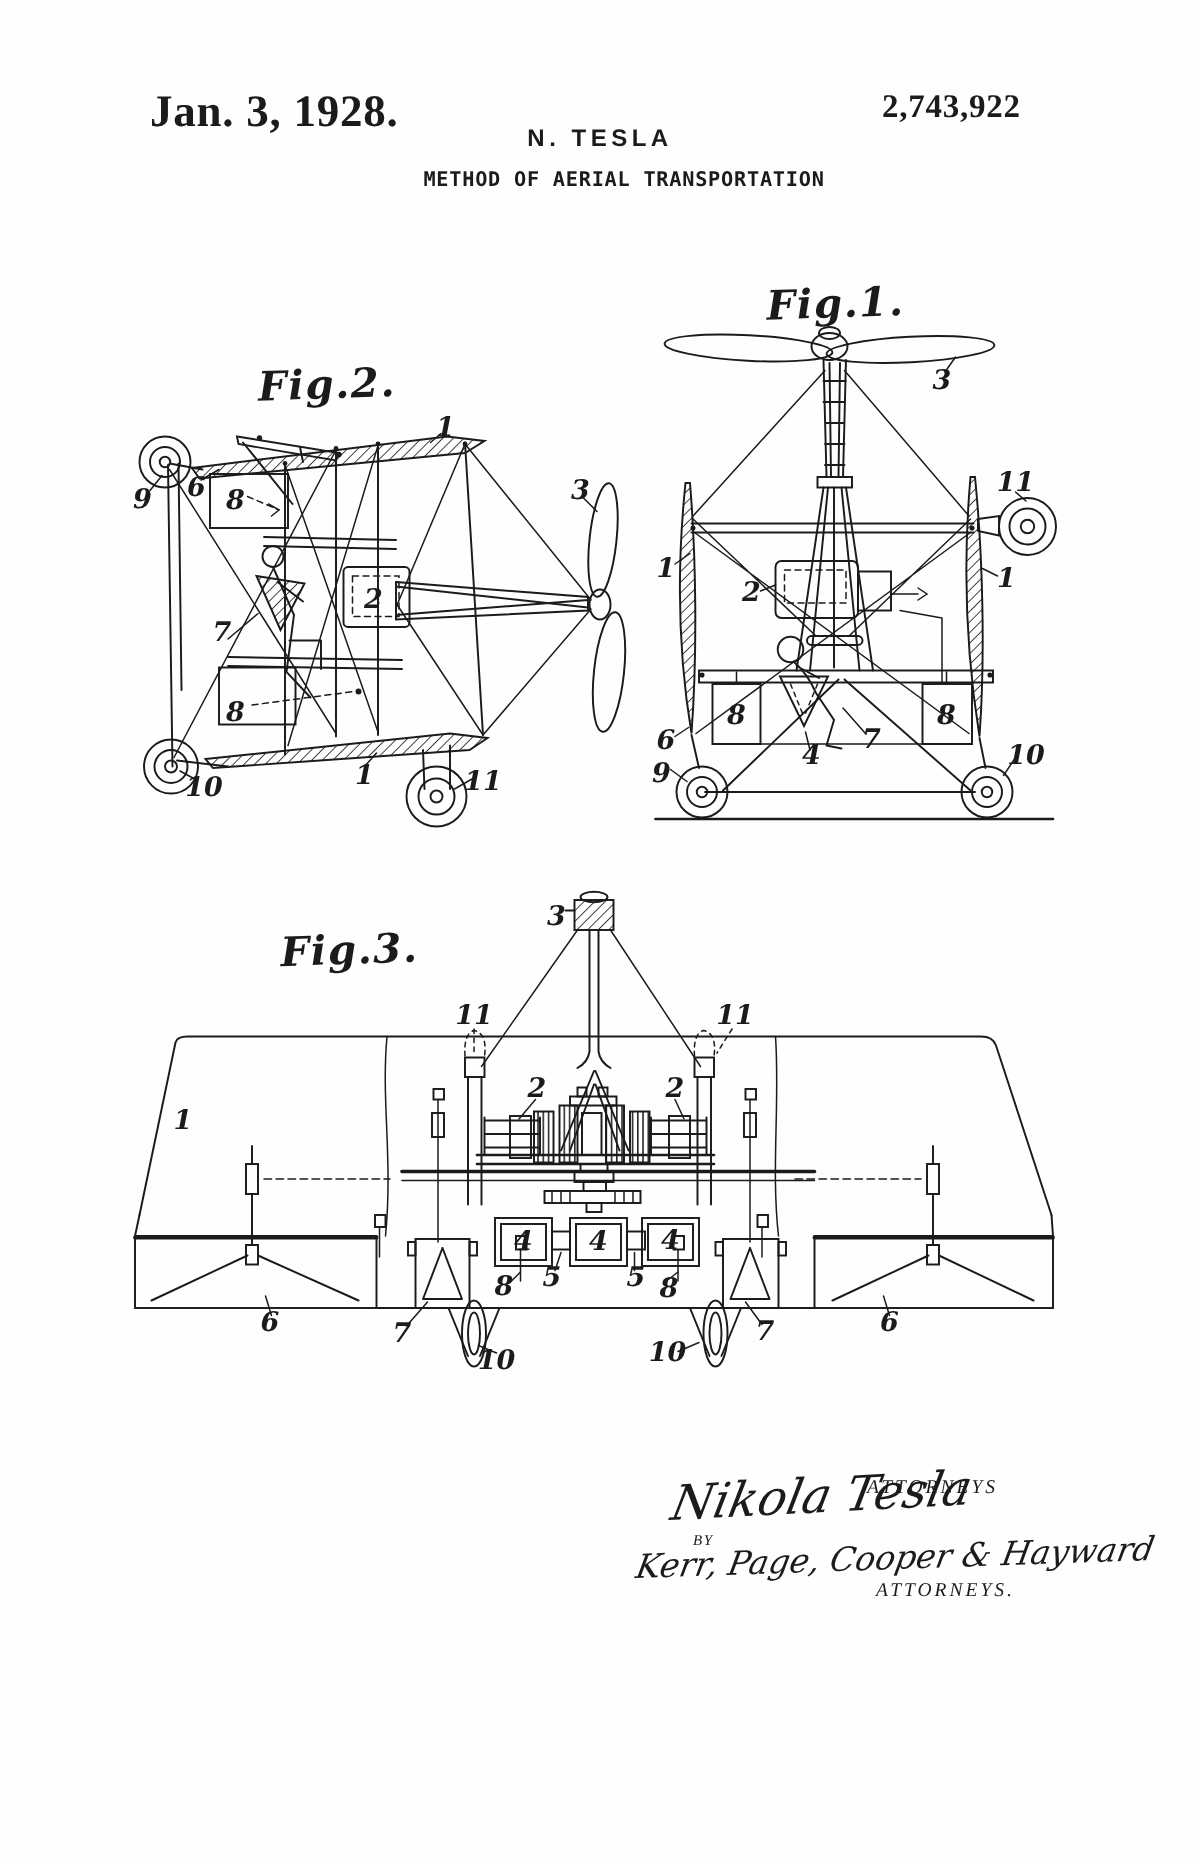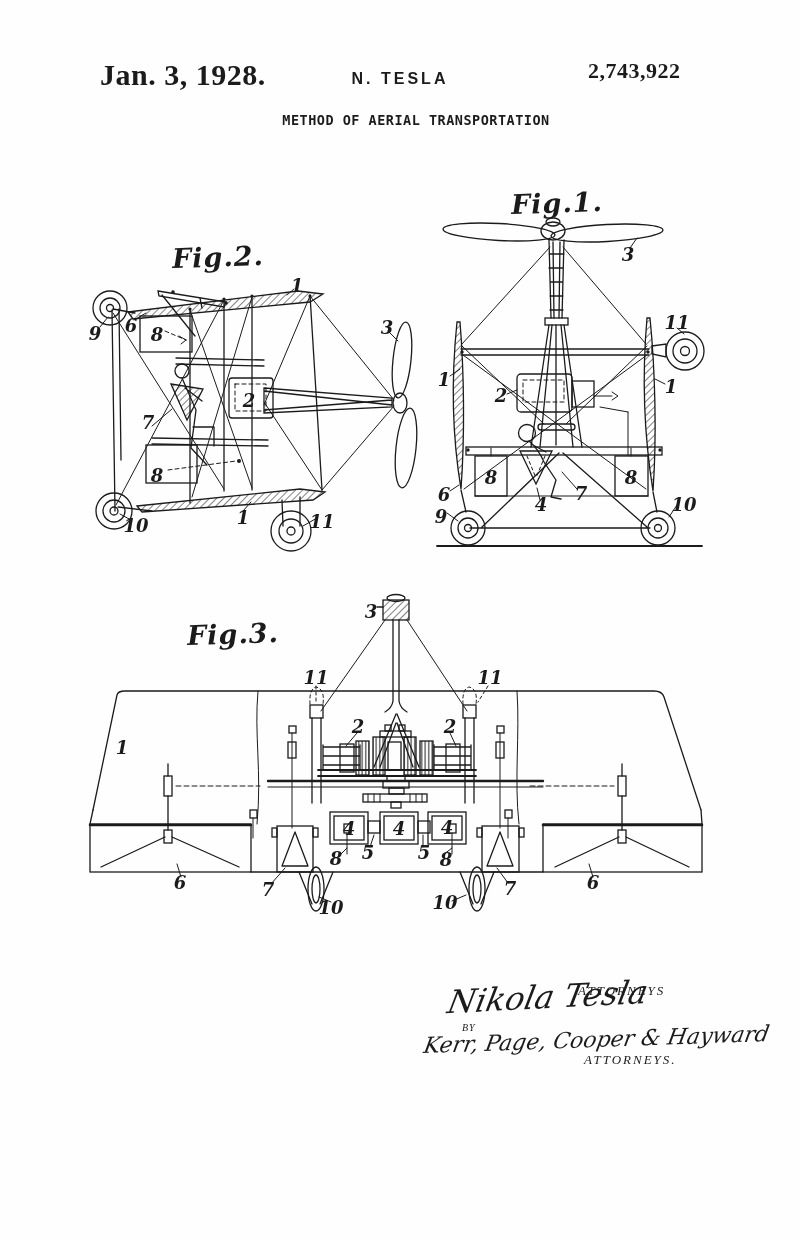--- a/index.html
+++ b/index.html
@@ -3,21 +3,21 @@
 <meta charset="utf-8">
 <style>
   html,body{margin:0;padding:0;background:#e8e8e8;}
   .page{position:relative;width:800px;height:1240px;background:#fefefe;overflow:hidden;
         font-family:"Liberation Serif",serif;color:#1b1b1b;}
   .abs{position:absolute;}
   
   .date{left:100px;top:58px;font-size:30px;font-weight:bold;letter-spacing:.5px;}
   .patnum{left:588px;top:58px;font-size:22px;font-weight:bold;letter-spacing:.5px;}
   .ctr{left:0;right:0;text-align:center;}
-  .inventor-name{top:70px;font-family:"Liberation Sans",sans-serif;font-size:16px;font-weight:bold;letter-spacing:3px;}
+  .inventor-name{top:84px;font-family:"Liberation Sans",sans-serif;font-size:16px;font-weight:bold;letter-spacing:3px;}
   .doc-title{top:112px;font-family:"DejaVu Sans Mono",monospace;font-size:13.5px;font-weight:bold;letter-spacing:.5px;margin-left:32px;}
   .filed-line{top:137px;font-family:"DejaVu Sans Mono",monospace;font-size:13.5px;font-weight:bold;letter-spacing:.5px;}
   
   svg.sheet{position:absolute;left:0;top:0;}
   #annotation-layer{position:absolute;inset:0;pointer-events:none;}
   .fig-caption{position:absolute;transform:translate(-50%,-50%) rotate(-2deg);
       font-family:"DejaVu Serif",serif;font-style:italic;font-weight:700;font-size:27px;letter-spacing:1px;white-space:nowrap;}
   .ref-label{position:absolute;transform:translate(-50%,-50%);
       font-family:"DejaVu Serif",serif;font-style:italic;font-weight:700;font-size:18px;white-space:nowrap;}
   

